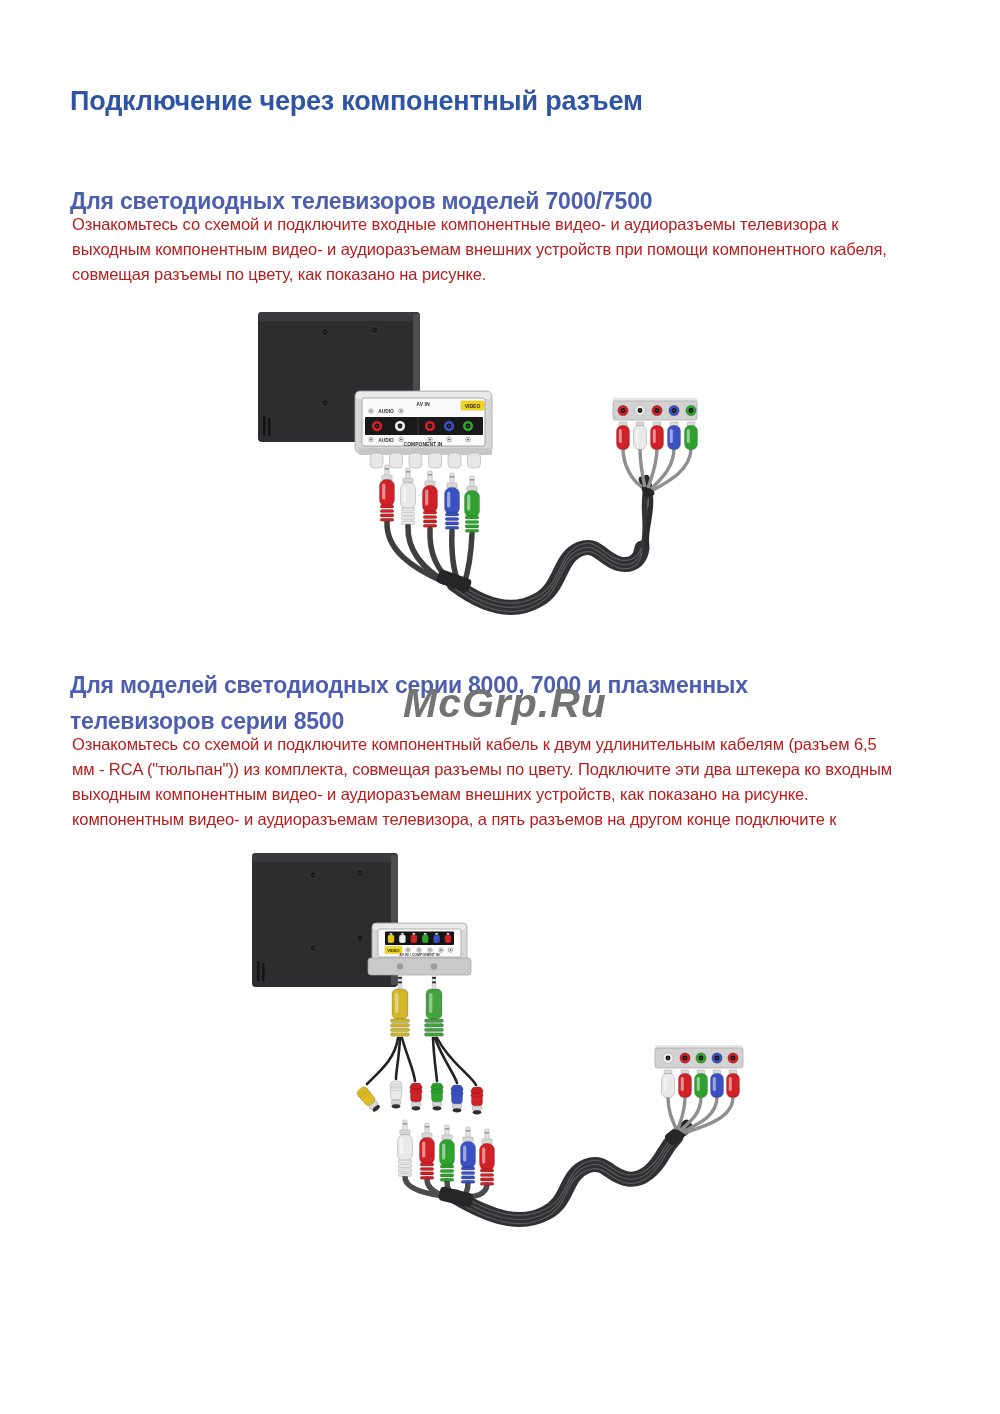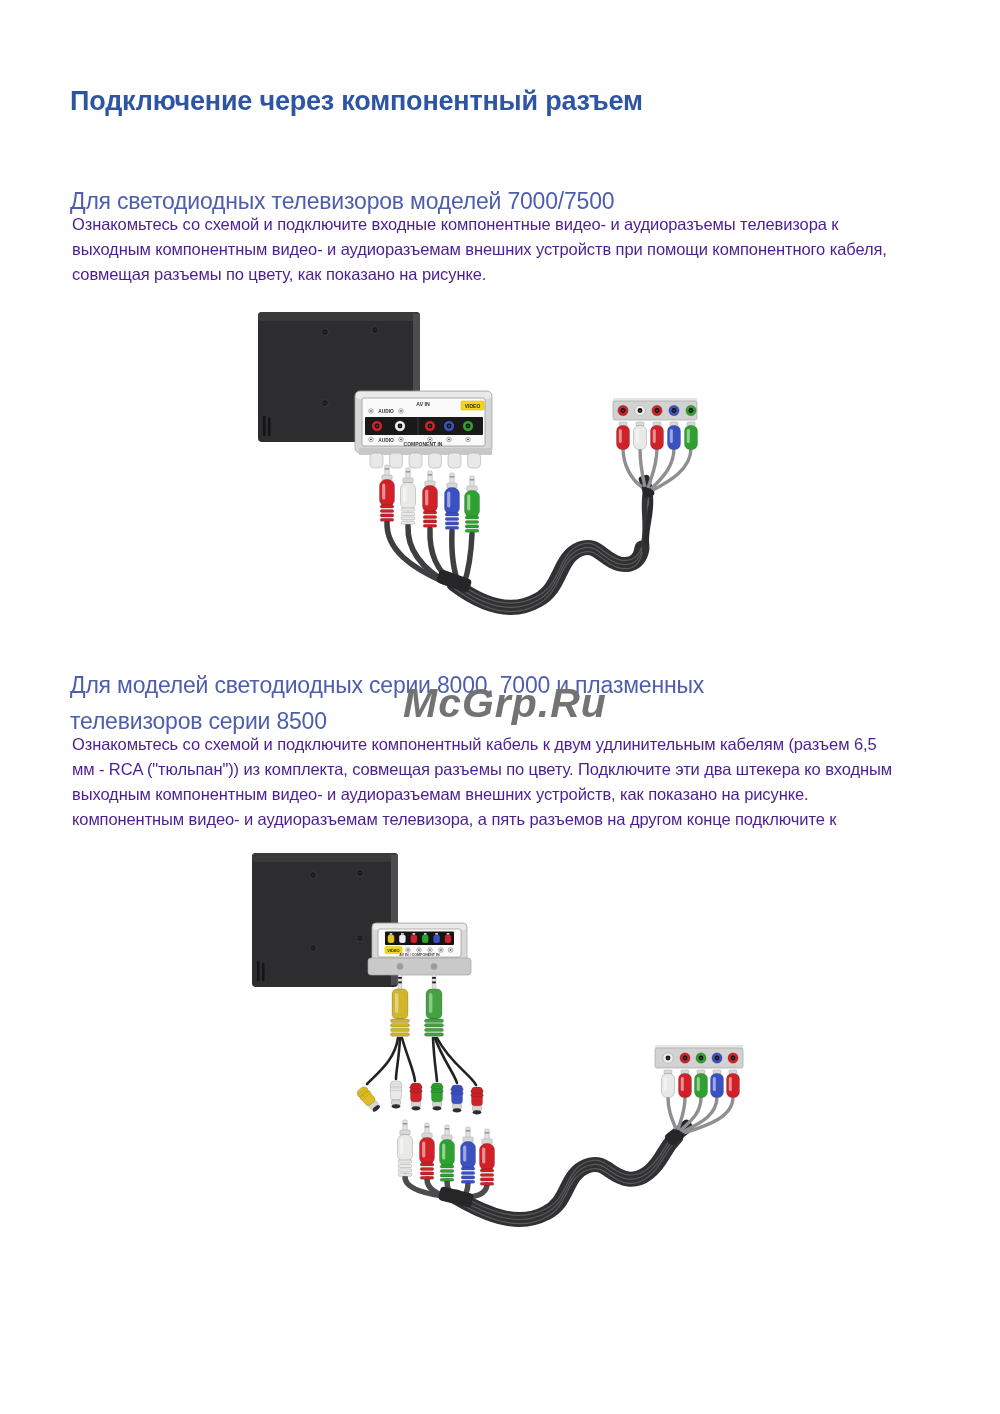--- a/index.html
+++ b/index.html
@@ -6,27 +6,27 @@
   .page{
     position:relative; width:1000px; height:1317px; background:#ffffff;
     font-family:"Liberation Sans", sans-serif; overflow:hidden;
   }
   .abs{position:absolute;}
   .page-title{
     left:70px; top:68px; width:860px;
     font-size:27px; font-weight:bold; color:#2e55a3; letter-spacing:-0.2px;
   }
   .sec-heading{
-    width:820px; font-size:23px; font-weight:normal; color:#4d5eae; letter-spacing:-0.2px;
+    width:820px; font-size:23px; font-weight:bold; color:#4d5eae; letter-spacing:-0.2px;
     line-height:36px;
   }
   .sec1-heading{left:70px; top:164px;}
   .sec2-heading{left:70px; top:648px;}
   .body-text{
-    left:72px; width:880px; font-size:16.5px; color:#4c1d95;
+    left:72px; width:880px; font-size:16.5px; color:#b91c1c;
     letter-spacing:-0.1px; line-height:25px;
   }
   .p1{top:212px;}
   .p2{top:732px;}
   .watermark{
     left:403px; top:680px;
     font-size:41px; font-style:italic; font-weight:bold; color:#737373;
     letter-spacing:1px; white-space:nowrap;
   }
   .fig1{left:240px; top:298px; width:470px; height:330px;}

